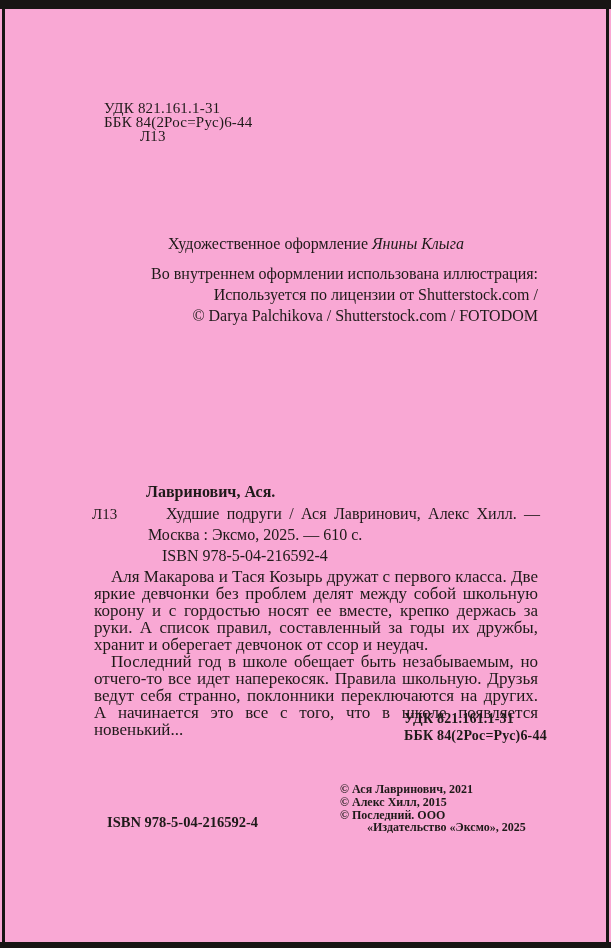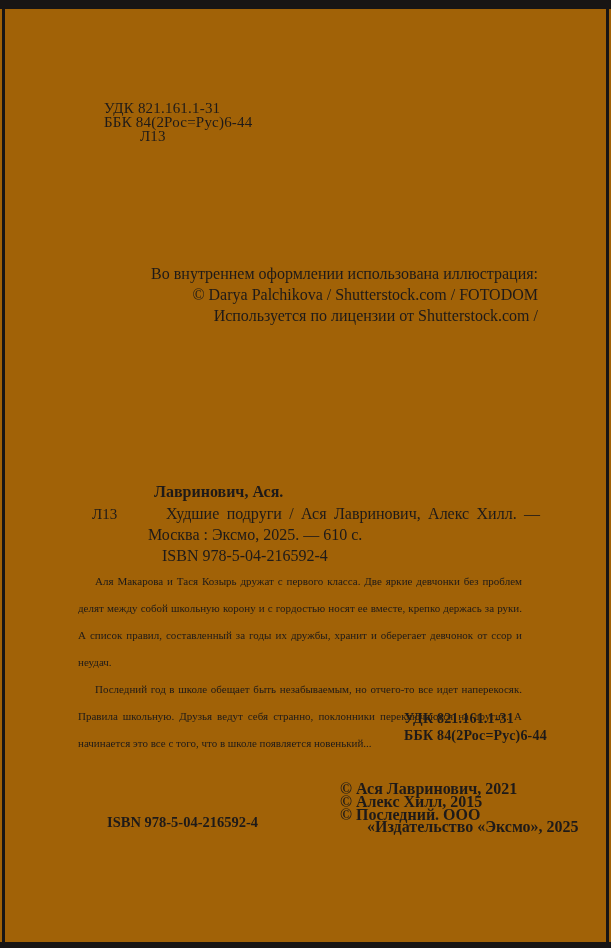--- a/index.html
+++ b/index.html
@@ -1,20 +1,20 @@
 <!DOCTYPE html>
 <html lang="ru"><head>
 <meta charset="utf-8">
 <style>
   html, body { margin: 0; padding: 0; background: #ffffff; }
   .page {
     position: relative;
     width: 611px;
     height: 948px;
-    background: #a16207;
+    background: #f9a8d4;
     overflow: hidden;
     font-family: "Liberation Serif", "DejaVu Serif", serif;
     color: #1e1a19;
   }
   .bar { position: absolute; background: #181514; }
   .bar-top    { left: 0; top: 0; width: 611px; height: 9px; }
   .bar-bottom { left: 0; top: 942px; width: 611px; height: 6px; }
   .bar-left   { left: 2px; top: 0; width: 3px; height: 948px; }
   .bar-right  { left: 606px; top: 0; width: 3px; height: 948px; }
 
@@ -37,54 +37,53 @@
   .illu-note {
     left: 94px; top: 263px; width: 444px;
     text-align: right;
     font-size: 16px; line-height: 21px;
   }
 
   .cat-header {
     left: 146px; top: 482px;
     font-size: 16px; line-height: 20px;
     font-weight: bold;
-    margin-left: 8px;
   }
   .cat-code {
     left: 92px; top: 504px;
     font-size: 15px; line-height: 21px;
   }
   .cat-entry {
     left: 148px; top: 503px; width: 392px;
     font-size: 16px; line-height: 21px;
     text-align: justify;
     text-indent: 18px;
   }
   .isbn-mid {
     left: 162px; top: 546px;
     font-size: 16px; line-height: 20px;
   }
 
   .annotation {
-    left: 78px; top: 568px; width: 444px;
-    font-size: 11px; line-height: 27px;
+    left: 94px; top: 568px; width: 444px;
+    font-size: 17px; line-height: 17px;
     text-align: justify;
   }
   .annotation p { margin: 0; text-indent: 17px; }
 
   .codes-bottom {
     left: 404px; top: 710px;
     font-size: 14px; line-height: 17px;
     font-weight: bold;
     letter-spacing: 0.2px;
   }
 
   .copyright {
     left: 340px; top: 783px;
-    font-size: 16px; line-height: 12.8px;
+    font-size: 12px; line-height: 12.8px;
     font-weight: bold;
   }
   .copyright .indent { margin-left: 27px; }
 
   .isbn-bottom {
     left: 107px; top: 813px;
     font-size: 14.5px; line-height: 18px;
     font-weight: bold;
   }
 </style>
@@ -97,25 +96,28 @@
   <div class="bar bar-bottom"></div>
   <div class="bar bar-left"></div>
   <div class="bar bar-right"></div>
 
   <div class="abs codes-top">
     <div>УДК 821.161.1-31</div>
     <div>ББК 84(2Рос=Рус)6-44</div>
     <div class="sign">Л13</div>
   </div>
 
+  <div class="abs credit-line">
+    <span>Художественное оформление </span><span class="it">Янины Клыга</span>
+  </div>
 
   <div class="abs illu-note">
     <div>Во внутреннем оформлении использована иллюстрация:</div>
+    <div>Используется по лицензии от Shutterstock.com /</div>
     <div>© Darya Palchikova / Shutterstock.com / FOTODOM</div>
-    <div>Используется по лицензии от Shutterstock.com /</div>
   </div>
 
   <div class="abs cat-header">Лавринович, Ася.</div>
 
   <div class="abs cat-code">Л13</div>
 
   <div class="abs cat-entry">Худшие подруги / Ася Лавринович, Алекс Хилл. — Москва : Эксмо, 2025. — 610 с.</div>
 
   <div class="abs isbn-mid">ISBN 978-5-04-216592-4</div>
 

